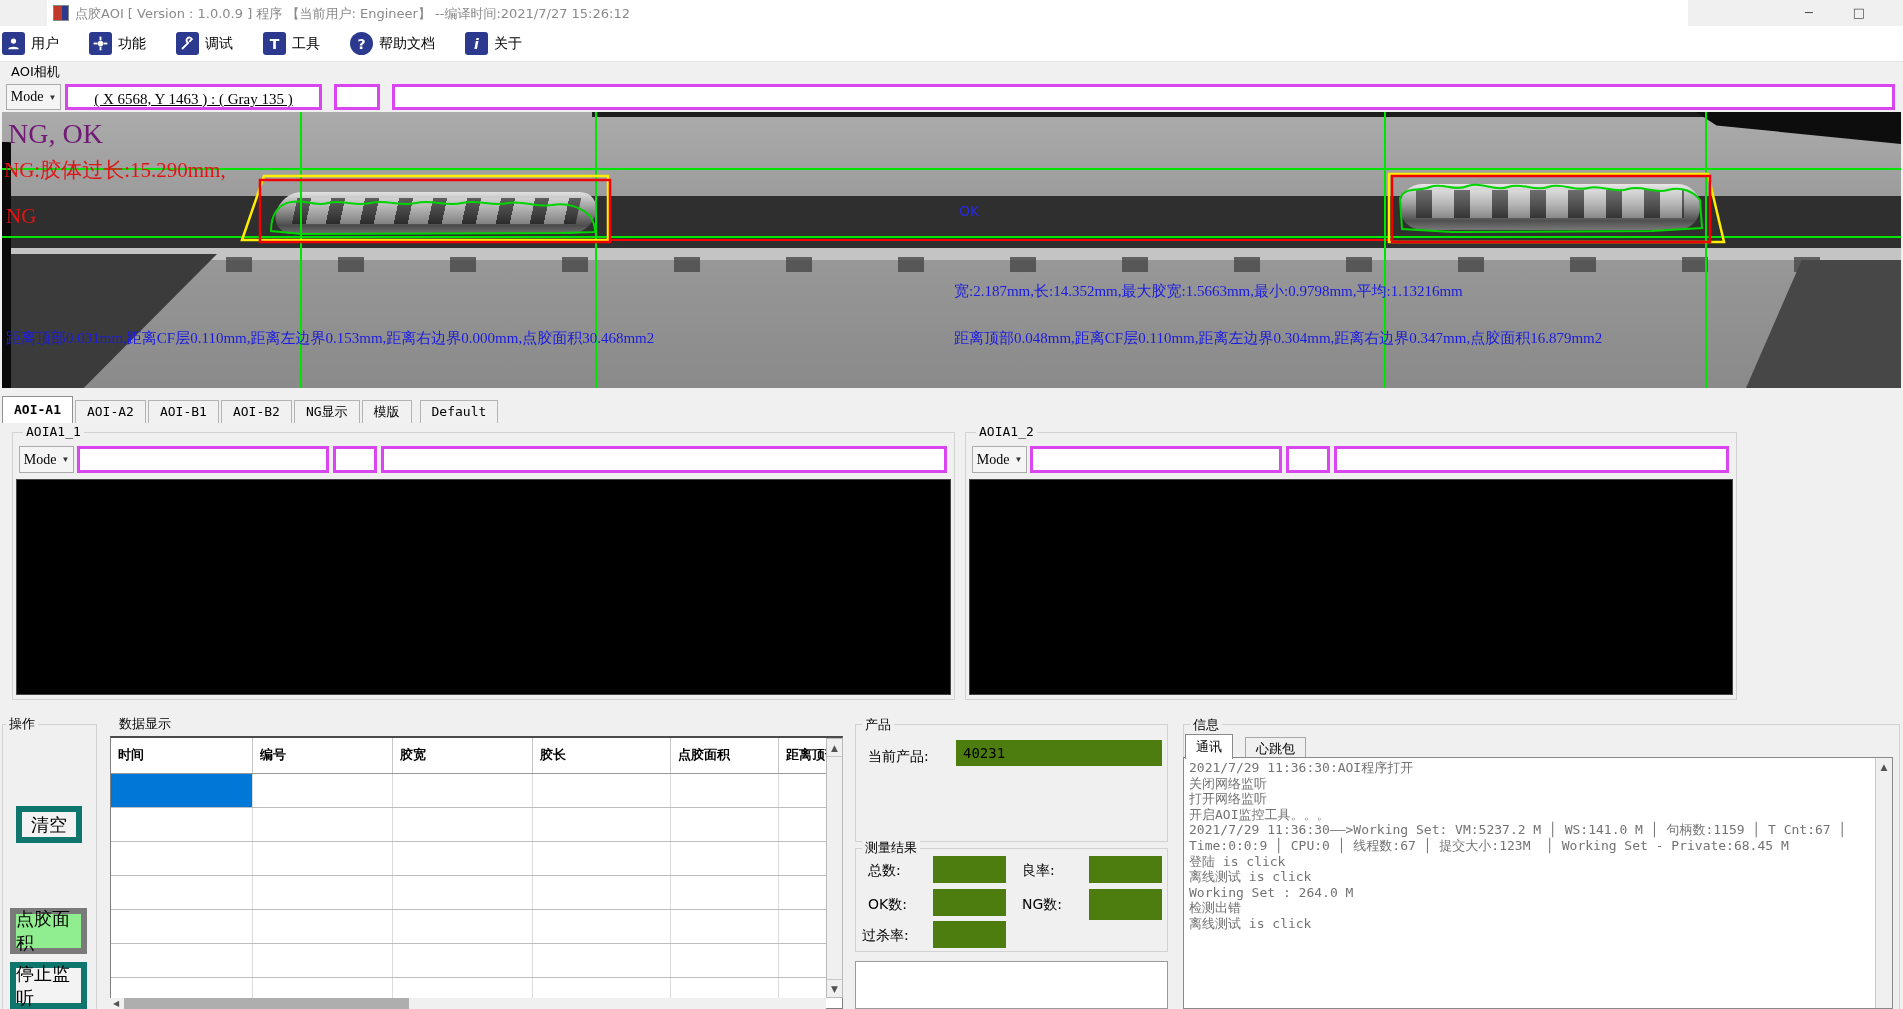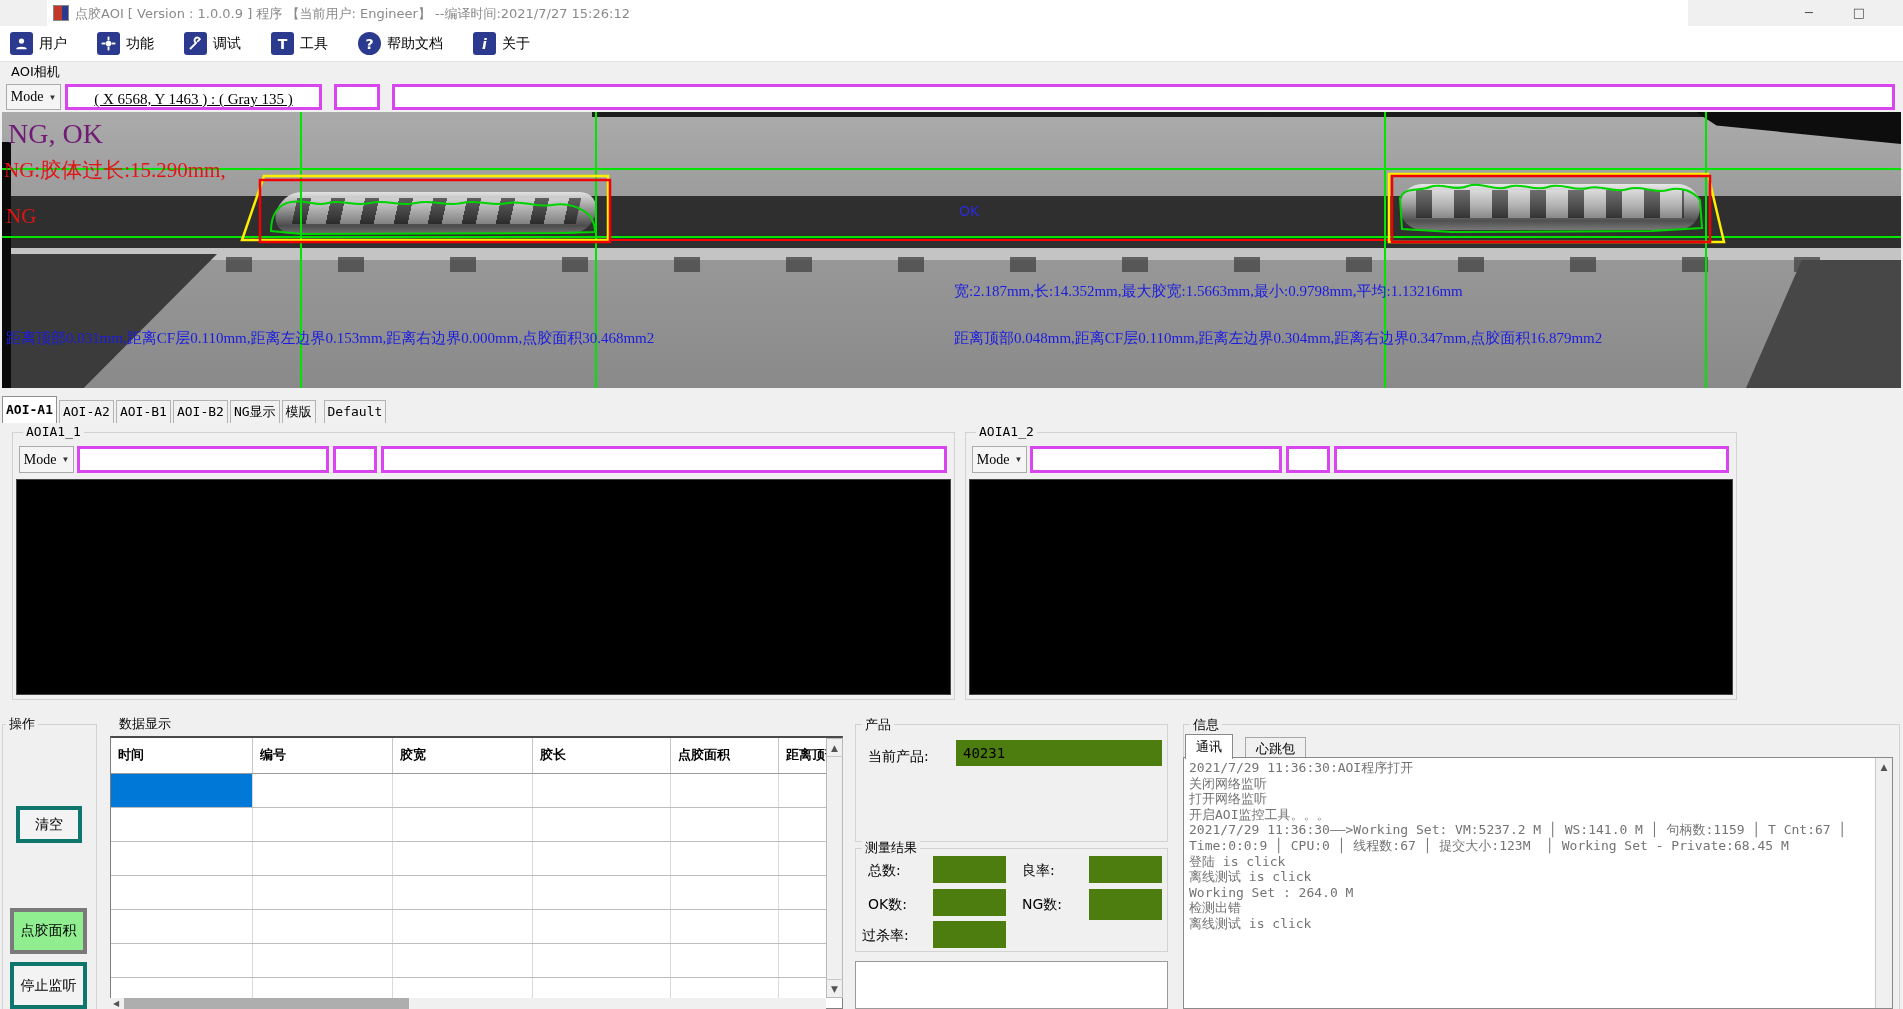--- a/index.html
+++ b/index.html
@@ -5,40 +5,40 @@
   html,body{margin:0;padding:0;background:#cfcfcf;}
   #app{position:relative;width:1903px;height:1009px;background:#f0f0f0;overflow:hidden;
        font-family:"DejaVu Sans",sans-serif;font-size:13px;color:#000;}
   .abs{position:absolute;}
   
   .titlebar{left:0;top:0;width:1641px;height:26px;background:#ffffff;margin-left:47px;}
   .title-text{left:28px;top:5px;color:#8a8a8a;font-size:13px;white-space:nowrap;}
   .winbtn{top:0;width:46px;height:26px;text-align:center;line-height:26px;color:#555;font-size:13px;cursor:default;}
   
   .toolbar{left:0;top:26px;width:1903px;height:36px;background:#ffffff;border-bottom:1px solid #e3e3e3;
-           display:flex;padding-left:10px;box-sizing:border-box;gap:30px;}
+           display:flex;padding-left:2px;box-sizing:border-box;gap:30px;}
   .tool-item{display:flex;align-items:center;gap:6px;font-size:14px;}
   .tool-ic{width:23px;height:23px;background:#2b3a8f;border-radius:3px;display:flex;align-items:center;justify-content:center;
            color:#fff;font-weight:bold;font-size:14px;}
   
   .gbox{border:1px solid #d2d2d2;background:#f0f0f0;box-sizing:border-box;}
   .glabel{background:#f0f0f0;padding:0 3px;font-size:13px;white-space:nowrap;z-index:3;}
   .tbox{background:#fff;border:3px solid #d946ef;box-sizing:border-box;text-decoration:underline;}
   .modebtn{background:#f5f5f5;border:1px solid #ababab;box-sizing:border-box;display:flex;align-items:center;
            justify-content:center;gap:5px;font-size:14px;font-family:"Liberation Serif",serif;}
   .modebtn .dd{font-size:8px;color:#333;}
-  .btn{background:#f3f3f3;border:4px solid #0f766e;box-sizing:border-box;display:flex;align-items:center;
-       justify-content:center;font-size:14px;}
+  .btn{background:#f3f3f3;border:6px solid #0f766e;box-sizing:border-box;display:flex;align-items:center;
+       justify-content:center;font-size:18px;}
   
   .red-big{color:#701a75;font-family:"Liberation Serif",serif;font-size:28px;white-space:nowrap;}
   .red-mid{color:#e01414;font-family:"Liberation Serif",serif;font-size:21px;white-space:nowrap;text-align:center;}
   .blue-meas{color:#1b1be0;font-size:15px;white-space:nowrap;font-family:"Liberation Serif",serif;}
   
   .tabstrip{left:2px;top:396px;height:27px;display:flex;align-items:flex-end;}
-  .tab{height:22px;line-height:22px;padding:0 3px;background:#f1f1f1;border:1px solid #b3b3b3;border-bottom:none;
+  .tab{height:22px;line-height:22px;padding:0 11px;background:#f1f1f1;border:1px solid #b3b3b3;border-bottom:none;
        font-family:"DejaVu Sans Mono",monospace;font-size:13px;margin-right:2px;}
   .tab.active{height:26px;line-height:26px;background:#fff;border:1px solid #919191;border-bottom:none;font-weight:bold;}
   .viewport{background:#000;border:1px solid #444;box-sizing:border-box;}
   
   .cell{box-sizing:border-box;border-right:1px solid #dadada;height:100%;}
   .hcell{box-sizing:border-box;border-right:1px solid #c6c6c6;font-weight:bold;font-size:13px;
          padding:8px 0 0 7px;height:100%;}
   .trow{display:flex;border-bottom:1px solid #bdbdbd;background:#fff;}
   .scroll{background:#f0f0f0;border:1px solid #b9b9b9;box-sizing:border-box;color:#555;}
   .sarr{display:flex;align-items:center;justify-content:center;font-size:9px;color:#535353;background:#f0f0f0;}

